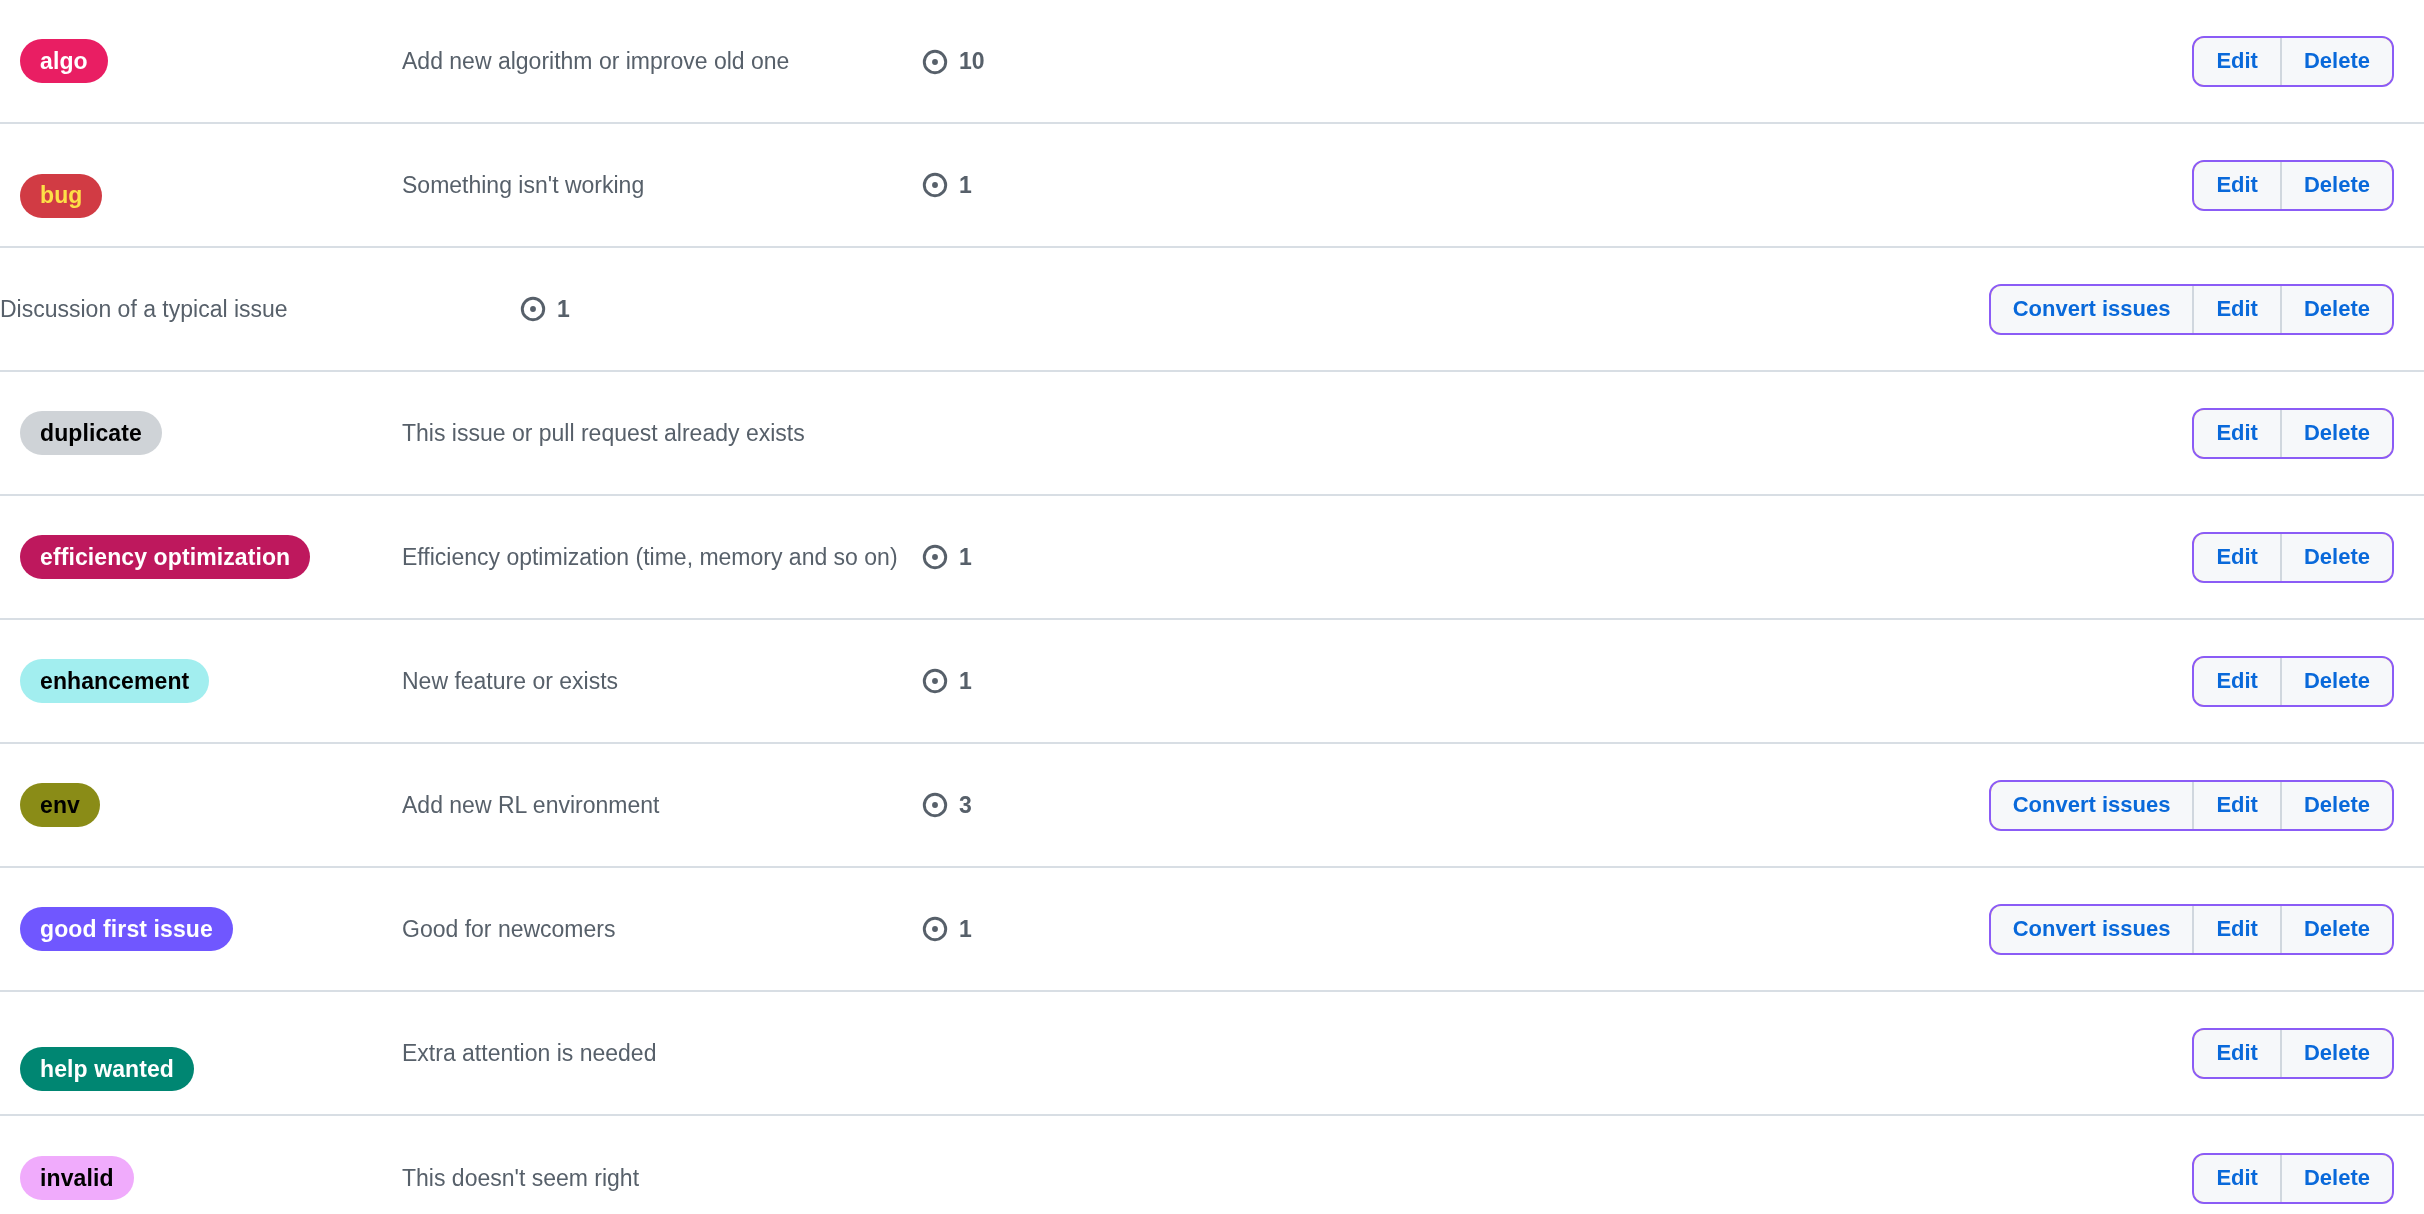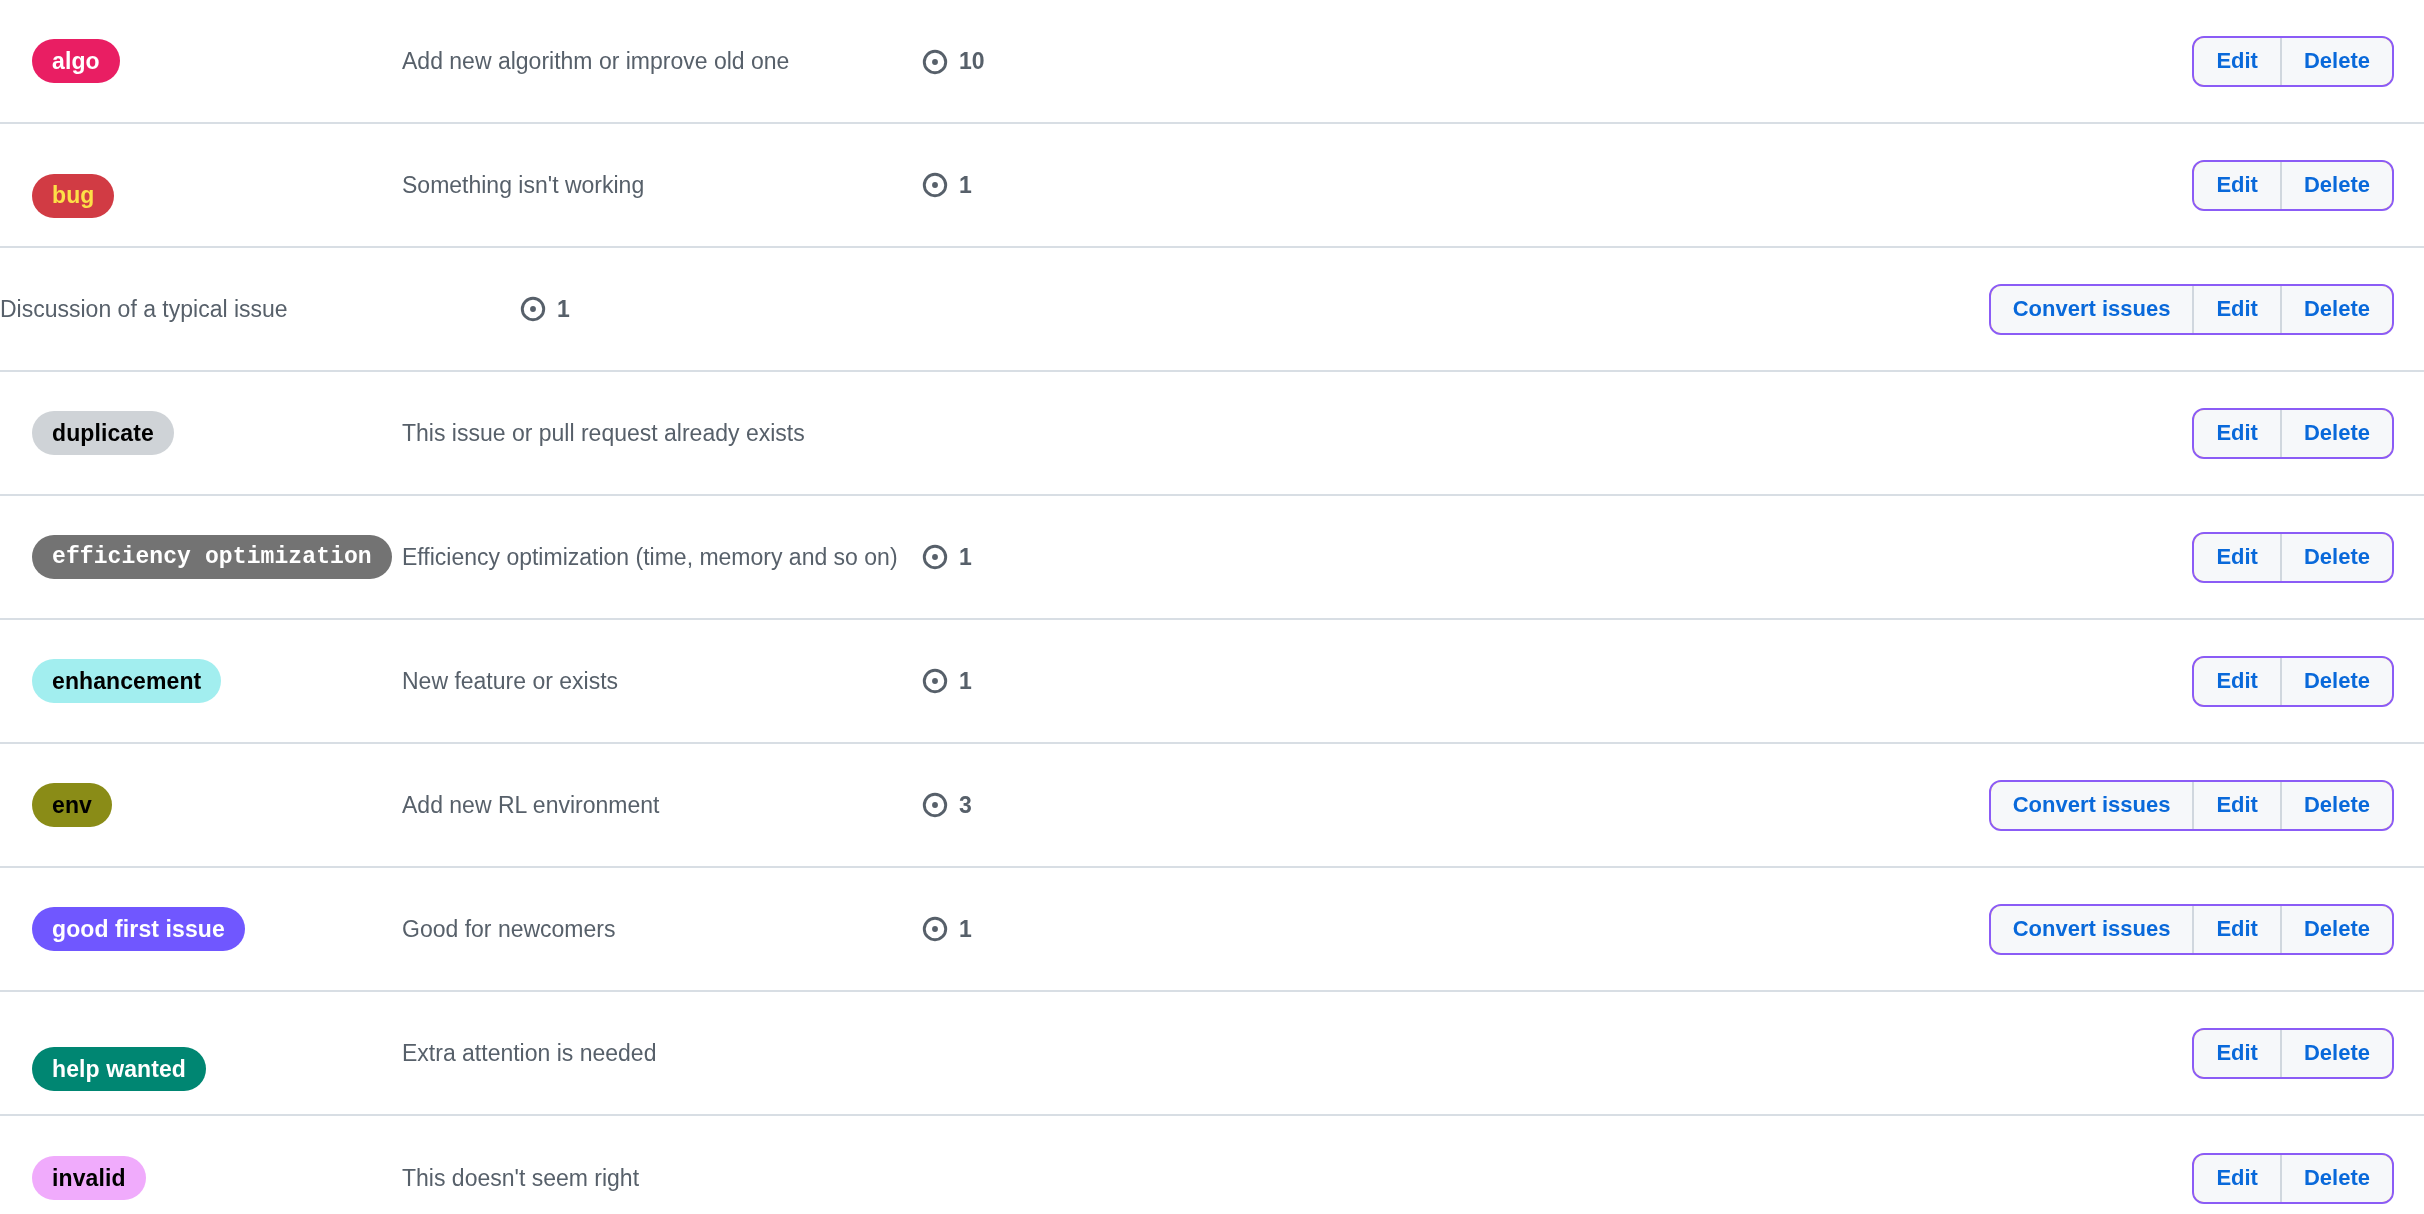--- a/index.html
+++ b/index.html
@@ -28,21 +28,21 @@
     height: 124px;
     border-bottom: 2px solid #d8dee4;
     padding: 0 30px 0 0;
   }
   .label-row:last-child { border-bottom: none; }
 
   
   .col-label {
     width: 402px;
     flex: 0 0 402px;
-    padding-left: 32px;
+    padding-left: 20px;
     display: flex;
     align-items: flex-end;
   }
   .label-chip {
     display: inline-flex;
     align-items: center;
     justify-content: center;
     height: 44px;
     padding: 0 20px;
     border-radius: 22px;
@@ -202,21 +202,21 @@
       <div class="col-count"></div>
       <div class="col-actions">
         <div class="btn-group">
           <button class="btn">Edit</button>
           <button class="btn">Delete</button>
         </div>
       </div>
     </div>
     <div class="label-row">
       <div class="col-label">
-        <span class="label-chip" style="background: #737373; color: rgb(255, 255, 255); font-family: Liberation Mono, monospace;">efficiency optimization</span>
+        <span class="label-chip" style="background: #be185d; color: rgb(255, 255, 255);">efficiency optimization</span>
       </div>
       <div class="col-desc">Efficiency optimization (time, memory and so on)</div>
       <div class="col-count">
         <a class="count-inner" style="text-decoration: none; color: inherit;">
           <span style="display: inline-flex;">
             <svg class="issue-icon" viewBox="0 0 16 16" aria-hidden="true">
               <circle cx="8" cy="8" r="6.6" fill="none" stroke="#57606a" stroke-width="1.8"></circle>
               <circle cx="8" cy="8" r="1.8" fill="#57606a"></circle>
             </svg>
           </span>

